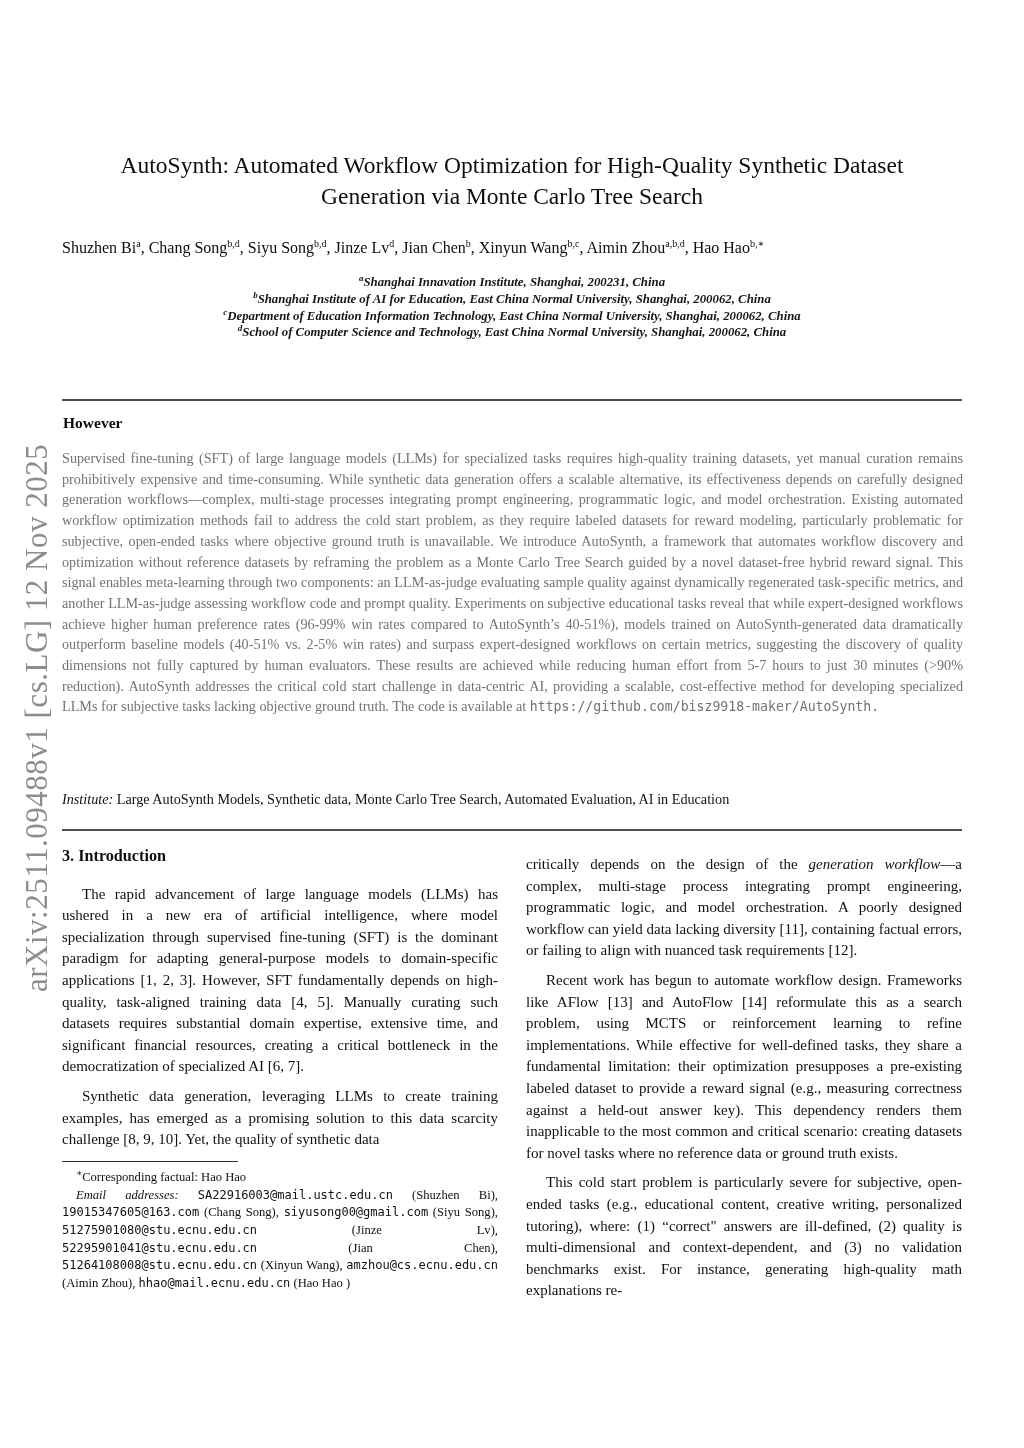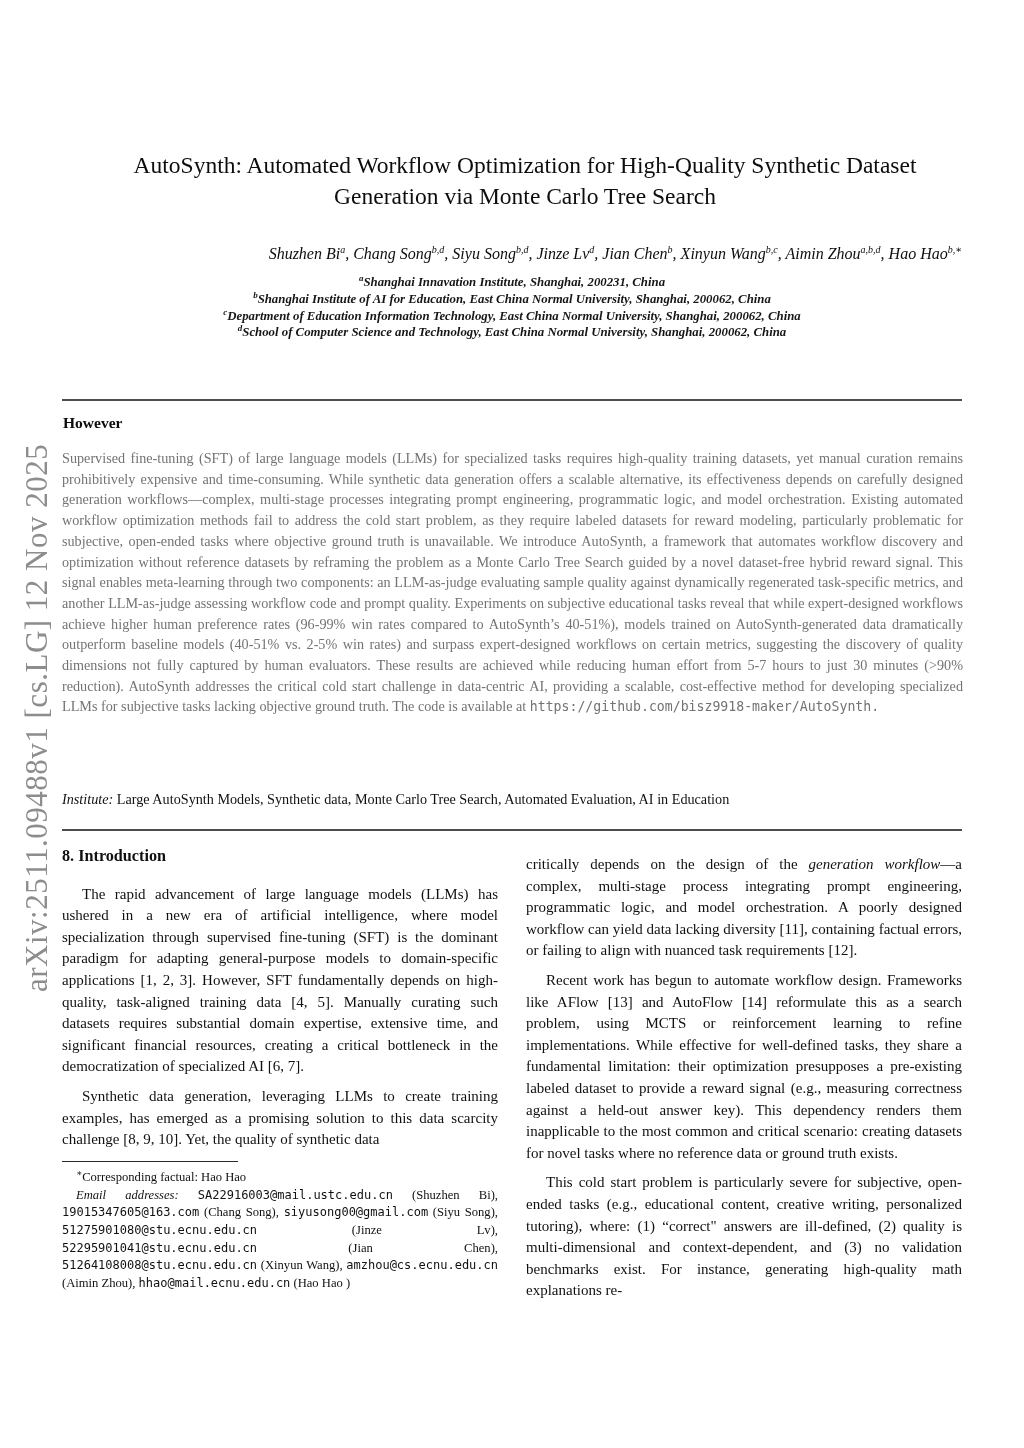--- a/index.html
+++ b/index.html
@@ -8,26 +8,26 @@
     margin:0 auto;overflow:hidden;
     font-family:"Liberation Serif","DejaVu Serif",serif;color:#111111;
   }
   .watermark{
     position:absolute;left:16px;top:398px;height:640px;width:42px;
     writing-mode:vertical-rl;transform:rotate(180deg);
     font-size:31px;color:#8d8d8d;letter-spacing:0.5px;
     text-align:center;line-height:42px;white-space:nowrap;
   }
   .title{
-    position:absolute;top:150px;left:85px;width:880px;
+    position:absolute;top:150px;left:72px;width:880px;
     text-align:center;font-size:23.5px;line-height:31px;color:#0d0d0d;
   }
   .authors{
-    position:absolute;top:245px;left:62px;width:900px;
-    text-align:right;font-size:16px;color:#0d0d0d;font-style:italic;
+    position:absolute;top:239px;left:62px;width:900px;
+    text-align:left;font-size:16px;color:#0d0d0d;
   }
   .authors sup{font-size:10px;line-height:0;}
   .affiliations{
     position:absolute;top:274px;left:62px;width:900px;
     text-align:center;font-style:italic;font-size:12.8px;line-height:16.8px;color:#161616;font-weight:bold;
   }
   .affiliations sup{font-size:9px;line-height:0;font-style:italic;}
   .rule-top{position:absolute;top:399px;left:62px;width:900px;height:2px;background:#4d4d4d;}
   .rule-mid{position:absolute;top:829px;left:62px;width:900px;height:2px;background:#4d4d4d;}
   .abstract-heading{
@@ -77,21 +77,21 @@
 
   <div class="abstract-heading">However</div>
 
   <div class="abstract-body"><span>Supervised fine-tuning (SFT) of large language models (LLMs) for specialized tasks requires high-quality training datasets, yet manual curation remains prohibitively expensive and time-consuming. While synthetic data generation offers a scalable alternative, its effectiveness depends on carefully designed generation workflows—complex, multi-stage processes integrating prompt engineering, programmatic logic, and model orchestration. Existing automated workflow optimization methods fail to address the cold start problem, as they require labeled datasets for reward modeling, particularly problematic for subjective, open-ended tasks where objective ground truth is unavailable. We introduce AutoSynth, a framework that automates workflow discovery and optimization without reference datasets by reframing the problem as a Monte Carlo Tree Search guided by a novel dataset-free hybrid reward signal. This signal enables meta-learning through two components: an LLM-as-judge evaluating sample quality against dynamically regenerated task-specific metrics, and another LLM-as-judge assessing workflow code and prompt quality. Experiments on subjective educational tasks reveal that while expert-designed workflows achieve higher human preference rates (96-99% win rates compared to AutoSynth’s 40-51%), models trained on AutoSynth-generated data dramatically outperform baseline models (40-51% vs. 2-5% win rates) and surpass expert-designed workflows on certain metrics, suggesting the discovery of quality dimensions not fully captured by human evaluators. These results are achieved while reducing human effort from 5-7 hours to just 30 minutes (&gt;90% reduction). AutoSynth addresses the critical cold start challenge in data-centric AI, providing a scalable, cost-effective method for developing specialized LLMs for subjective tasks lacking objective ground truth. The code is available at </span><span class="mono">https://github.com/bisz9918-maker/AutoSynth.</span></div>
 
   <div class="keywords"><span class="kw-label">Institute:</span><span>  Large AutoSynth Models, Synthetic data, Monte Carlo Tree Search, Automated Evaluation, AI in Education</span></div>
 
   <div class="rule-mid"></div>
 
   <div class="col col-left">
-    <div class="section-heading">8.  Introduction</div>
+    <div class="section-heading">3.  Introduction</div>
     <p class="para">The rapid advancement of large language models (LLMs) has ushered in a new era of artificial intelligence, where model specialization through supervised fine-tuning (SFT) is the dominant paradigm for adapting general-purpose models to domain-specific applications [1, 2, 3]. However, SFT fundamentally depends on high-quality, task-aligned training data [4, 5]. Manually curating such datasets requires substantial domain expertise, extensive time, and significant financial resources, creating a critical bottleneck in the democratization of specialized AI [6, 7].</p>
     <p class="para">Synthetic data generation, leveraging LLMs to create training examples, has emerged as a promising solution to this data scarcity challenge [8, 9, 10]. Yet, the quality of synthetic data</p>
 
     <div class="footnote">
       <div class="footnote-rule"></div>
       <p class="fn-line"><sup>∗</sup><span>Corresponding factual: Hao Hao</span></p>
       <p class="fn-line"><span class="italic">Email addresses: </span><span class="mono">SA22916003@mail.ustc.edu.cn</span><span> (Shuzhen Bi), </span><span class="mono">19015347605@163.com</span><span> (Chang Song), </span><span class="mono">siyusong00@gmail.com</span><span> (Siyu Song), </span><span class="mono">51275901080@stu.ecnu.edu.cn</span><span> (Jinze Lv), </span><span class="mono">52295901041@stu.ecnu.edu.cn</span><span> (Jian Chen), </span><span class="mono">51264108008@stu.ecnu.edu.cn</span><span> (Xinyun Wang), </span><span class="mono">amzhou@cs.ecnu.edu.cn</span><span> (Aimin Zhou), </span><span class="mono">hhao@mail.ecnu.edu.cn</span><span> (Hao Hao )</span></p>
     </div>
   </div>
 

